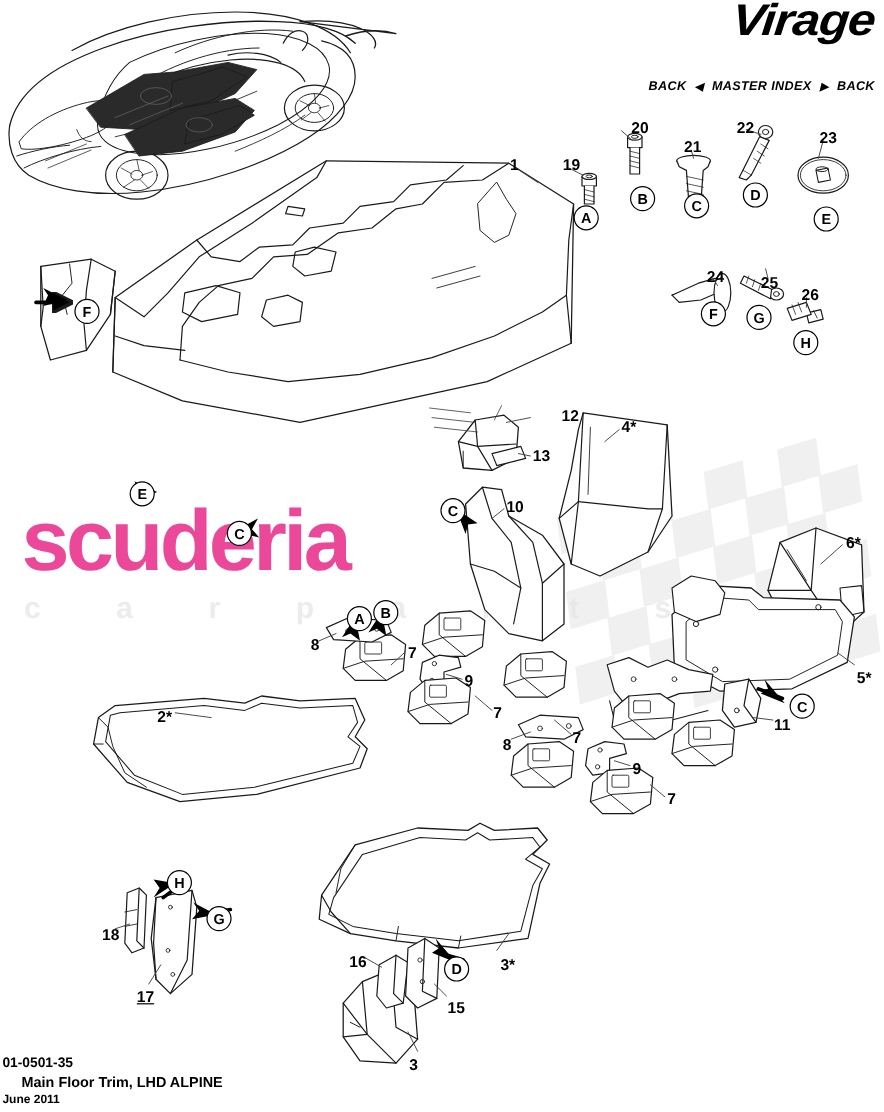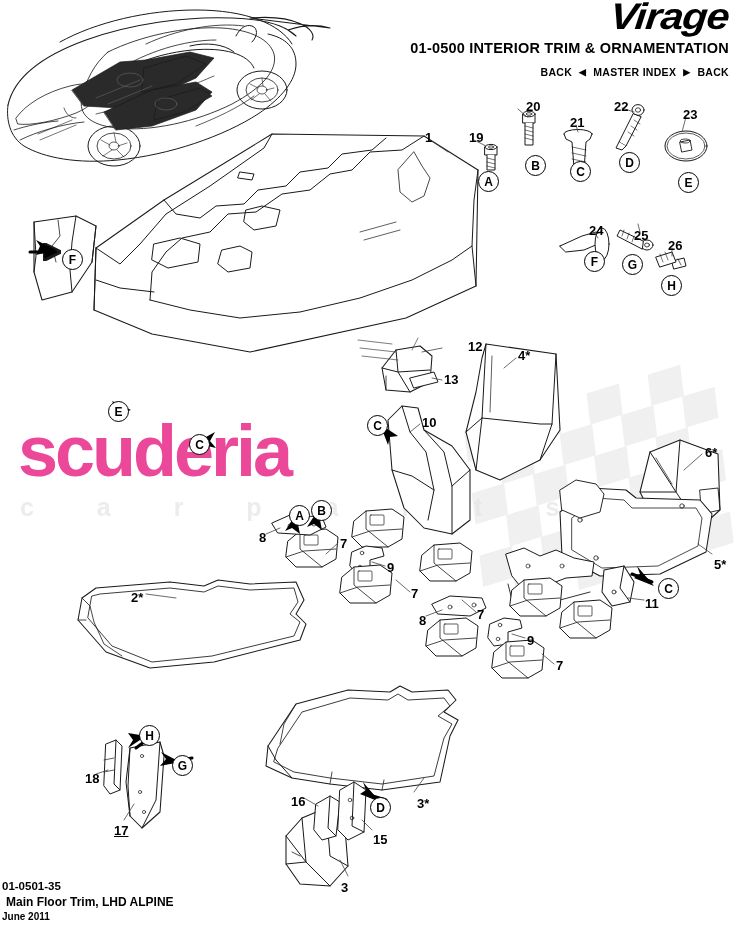--- a/index.html
+++ b/index.html
@@ -24,26 +24,26 @@
   }
   .hdr-title{
     position:absolute; right:8px; top:40px;
     font-size:14.5px; font-weight:bold; letter-spacing:.2px;
   }
   .hdr-nav{
     position:absolute; right:8px; top:66px;
     font-size:10.5px; font-weight:bold; letter-spacing:.3px;
     display:flex; align-items:center; gap:7px;
   }
-  .hdr-nav span{cursor:pointer;}
+  .hdr-nav span{cursor:pointer;font-style:italic;}
   .arrow-l,.arrow-r{font-size:9px;line-height:1;}
 
   
   .ft-code{position:absolute;left:2px;top:880px;font-size:11.5px;font-weight:bold;}
-  .ft-desc{position:absolute;left:6px;top:895px;font-size:12px;font-weight:bold;}
+  .ft-desc{position:absolute;left:18px;top:895px;font-size:12px;font-weight:bold;}
   .ft-date{position:absolute;left:2px;top:911px;font-size:10px;font-weight:bold;}
   .ft-back{position:absolute;right:4px;top:908px;font-size:12.5px;font-weight:bold;}
 
   
   .wm-scuderia{
     position:absolute;left:18px;top:415px;
     font-size:72px;font-weight:bold;color:#ec4899;
     letter-spacing:-3px;line-height:1;
     user-select:none;
   }
@@ -492,21 +492,20 @@
       <defs>
         <marker id="ah" markerWidth="6" markerHeight="6" refX="5" refY="3" orient="auto">
           <path d="M0 0 L6 3 L0 6Z" fill="#000"></path>
         </marker>
       </defs>
     </g>
   </svg>
   </div>
 
   <div class="brand">Virage</div>
-  <div class="hdr-title">01-0500 INTERIOR TRIM &amp; ORNAMENTATION</div>
   <div class="hdr-nav">
     <span>BACK</span>
     <span class="arrow-l">◀</span>
     <span>MASTER INDEX</span>
     <span class="arrow-r">▶</span>
     <span>BACK</span>
   </div>
 
   <div id="callout-layer">
       <div class="lbl" style="left: 425px; top: 131px;">1</div>

